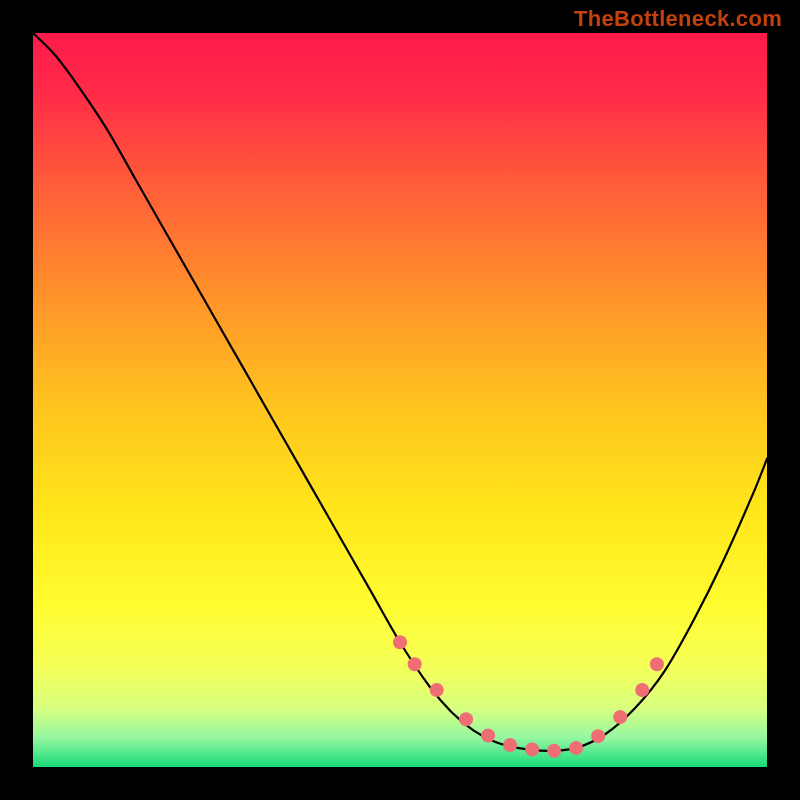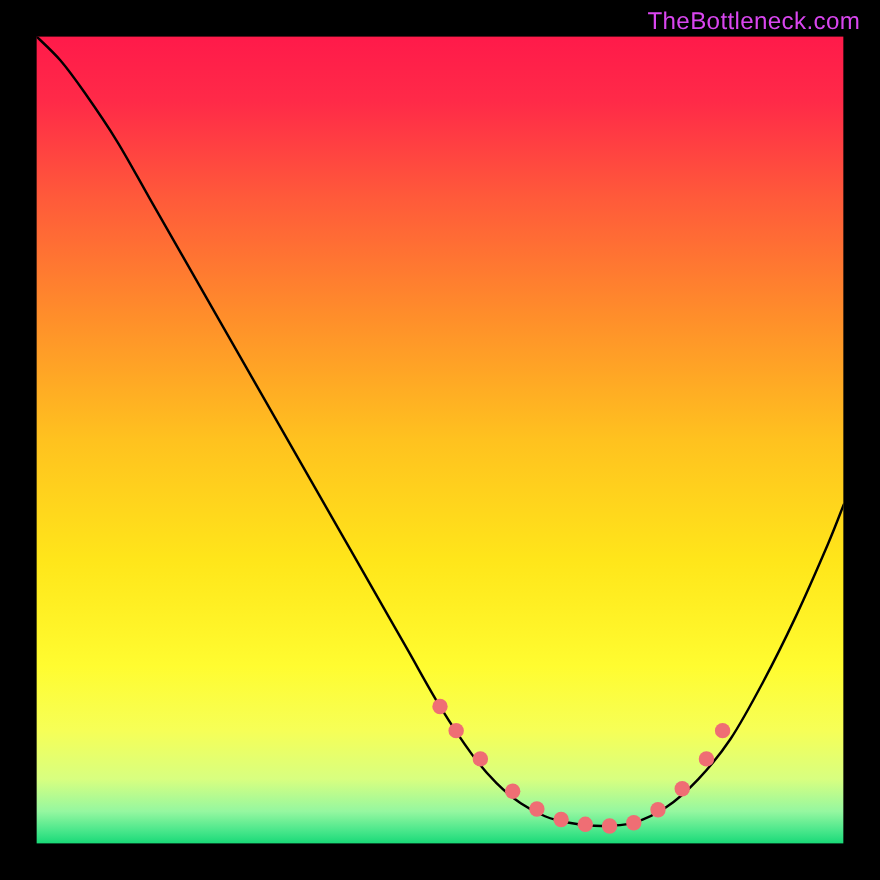--- a/index.html
+++ b/index.html
@@ -24,23 +24,23 @@
     left: 33px;
     top: 33px;
     width: 734px;
     height: 734px;
     overflow: hidden;
   }
   .attribution {
     position: absolute;
     top: 6px;
     right: 18px;
-    color: #d946ef;
+    color: #c2410c;
     font-size: 22px;
-    font-weight: 400;
+    font-weight: 700;
     letter-spacing: 0.3px;
     user-select: none;
   }
   svg { display: block; }
 </style>
 </head>
 <body>
 
 <div class="frame">
 

